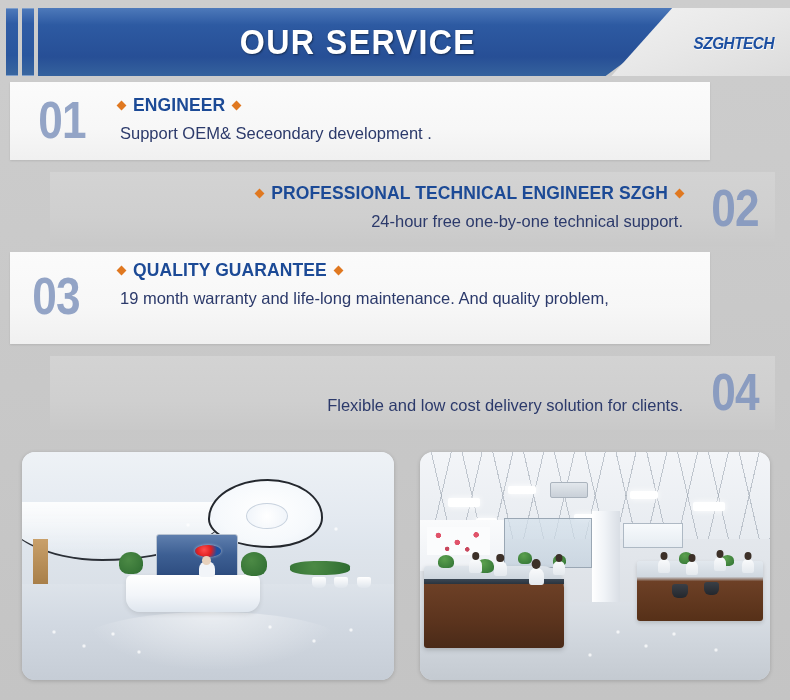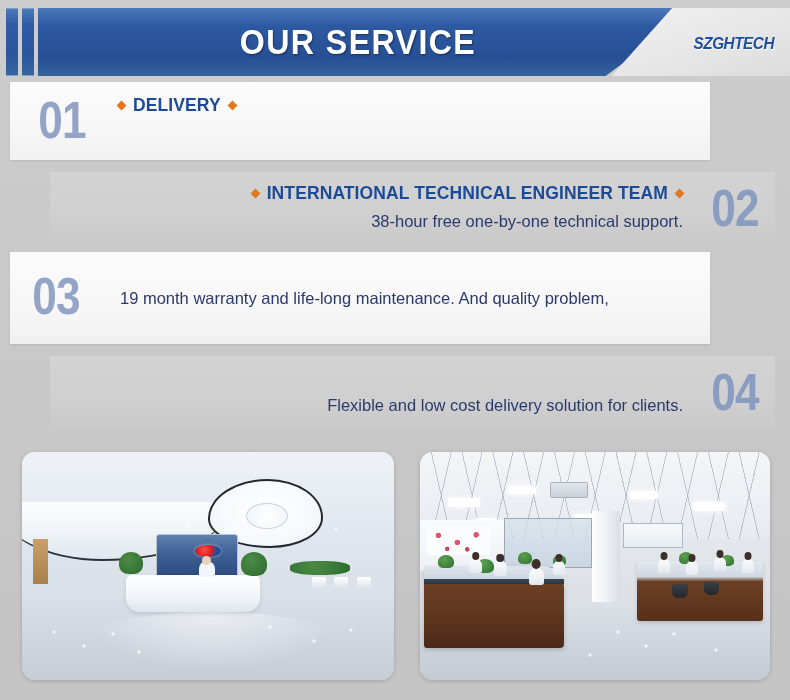--- a/index.html
+++ b/index.html
@@ -247,37 +247,43 @@
     <div class="hdr-slab"></div>
     <div class="hdr-white"></div>
     <div class="hdr-title">OUR SERVICE</div>
     <div class="hdr-logo">SZGHTECH</div>
   </div>
 
   <div class="row row-light" style="left:10px; top:82px; width:700px; height:78px;">
     <div class="rownum" style="left:24px; top:12px;">01</div>
     <div class="rowhead" style="position:absolute; left:108px; top:13px;">
       <span class="dia"></span>
-      <span>DELIVERY</span>
+      <span>ENGINEER</span>
       <span class="dia"></span>
     </div>
+    <div class="rowbody" style="position:absolute; left:110px; top:40px;">Support OEM&amp; Seceondary development .</div>
   </div>
 
   <div class="row row-shade" style="left:50px; top:172px; width:725px; height:74px;">
     <div class="rownum dim" style="right:12px; top:10px;">02</div>
     <div class="rowhead" style="position:absolute; right:92px; top:11px;">
       <span class="dia"></span>
-      <span>INTERNATIONAL TECHNICAL ENGINEER TEAM</span>
+      <span>PROFESSIONAL TECHNICAL ENGINEER SZGH</span>
       <span class="dia"></span>
     </div>
-    <div class="rowbody" style="position:absolute; right:92px; top:38px;">38-hour free one-by-one technical support.</div>
+    <div class="rowbody" style="position:absolute; right:92px; top:38px;">24-hour free one-by-one technical support.</div>
   </div>
 
   <div class="row row-light" style="left:10px; top:252px; width:700px; height:92px;">
     <div class="rownum" style="left:18px; top:18px;">03</div>
+    <div class="rowhead" style="position:absolute; left:108px; top:8px;">
+      <span class="dia"></span>
+      <span>QUALITY GUARANTEE</span>
+      <span class="dia"></span>
+    </div>
     <div class="rowbody" style="position:absolute; left:110px; top:35px;">19 month warranty and life-long maintenance. And quality problem,</div>
   </div>
 
   <div class="row row-shade" style="left:50px; top:356px; width:725px; height:74px;">
     <div class="rownum dim" style="right:12px; top:10px;">04</div>
     <div class="rowbody" style="position:absolute; right:92px; top:38px;">Flexible and low cost delivery solution for clients.</div>
   </div>
 
   <div class="photo lobby" style="left:22px; top:452px; width:372px; height:228px;">
     <div class="lb-ceil"></div>

